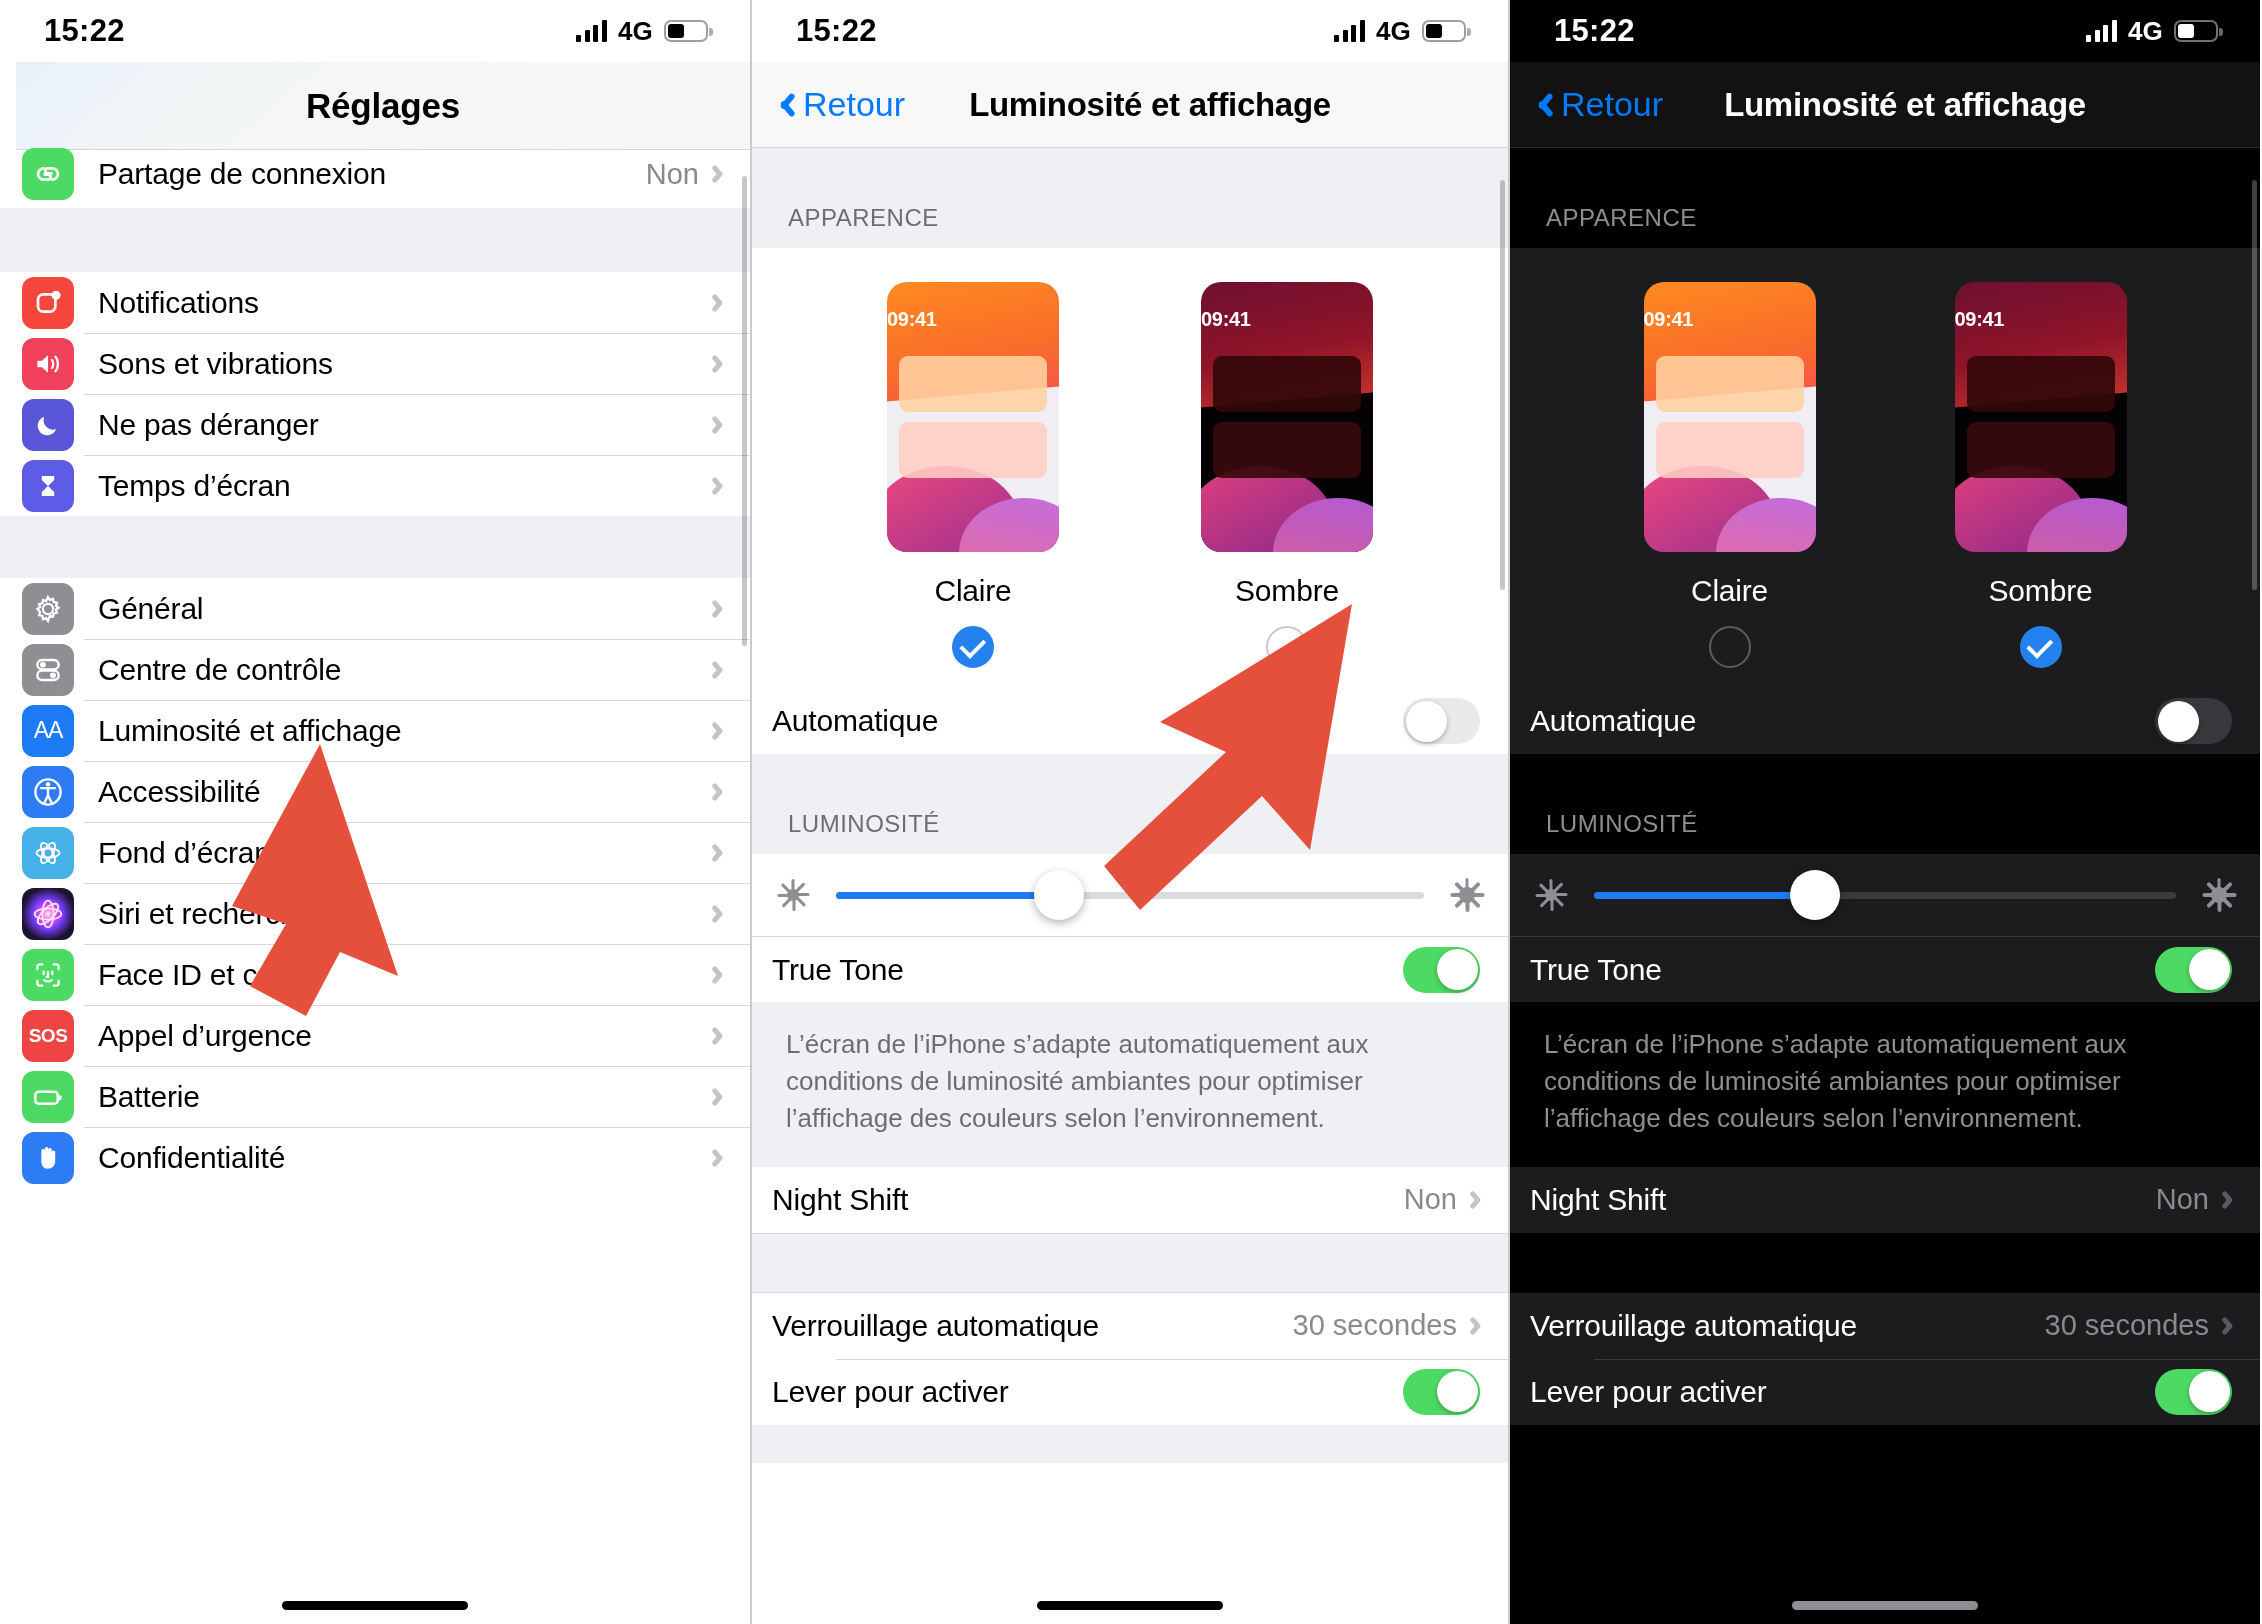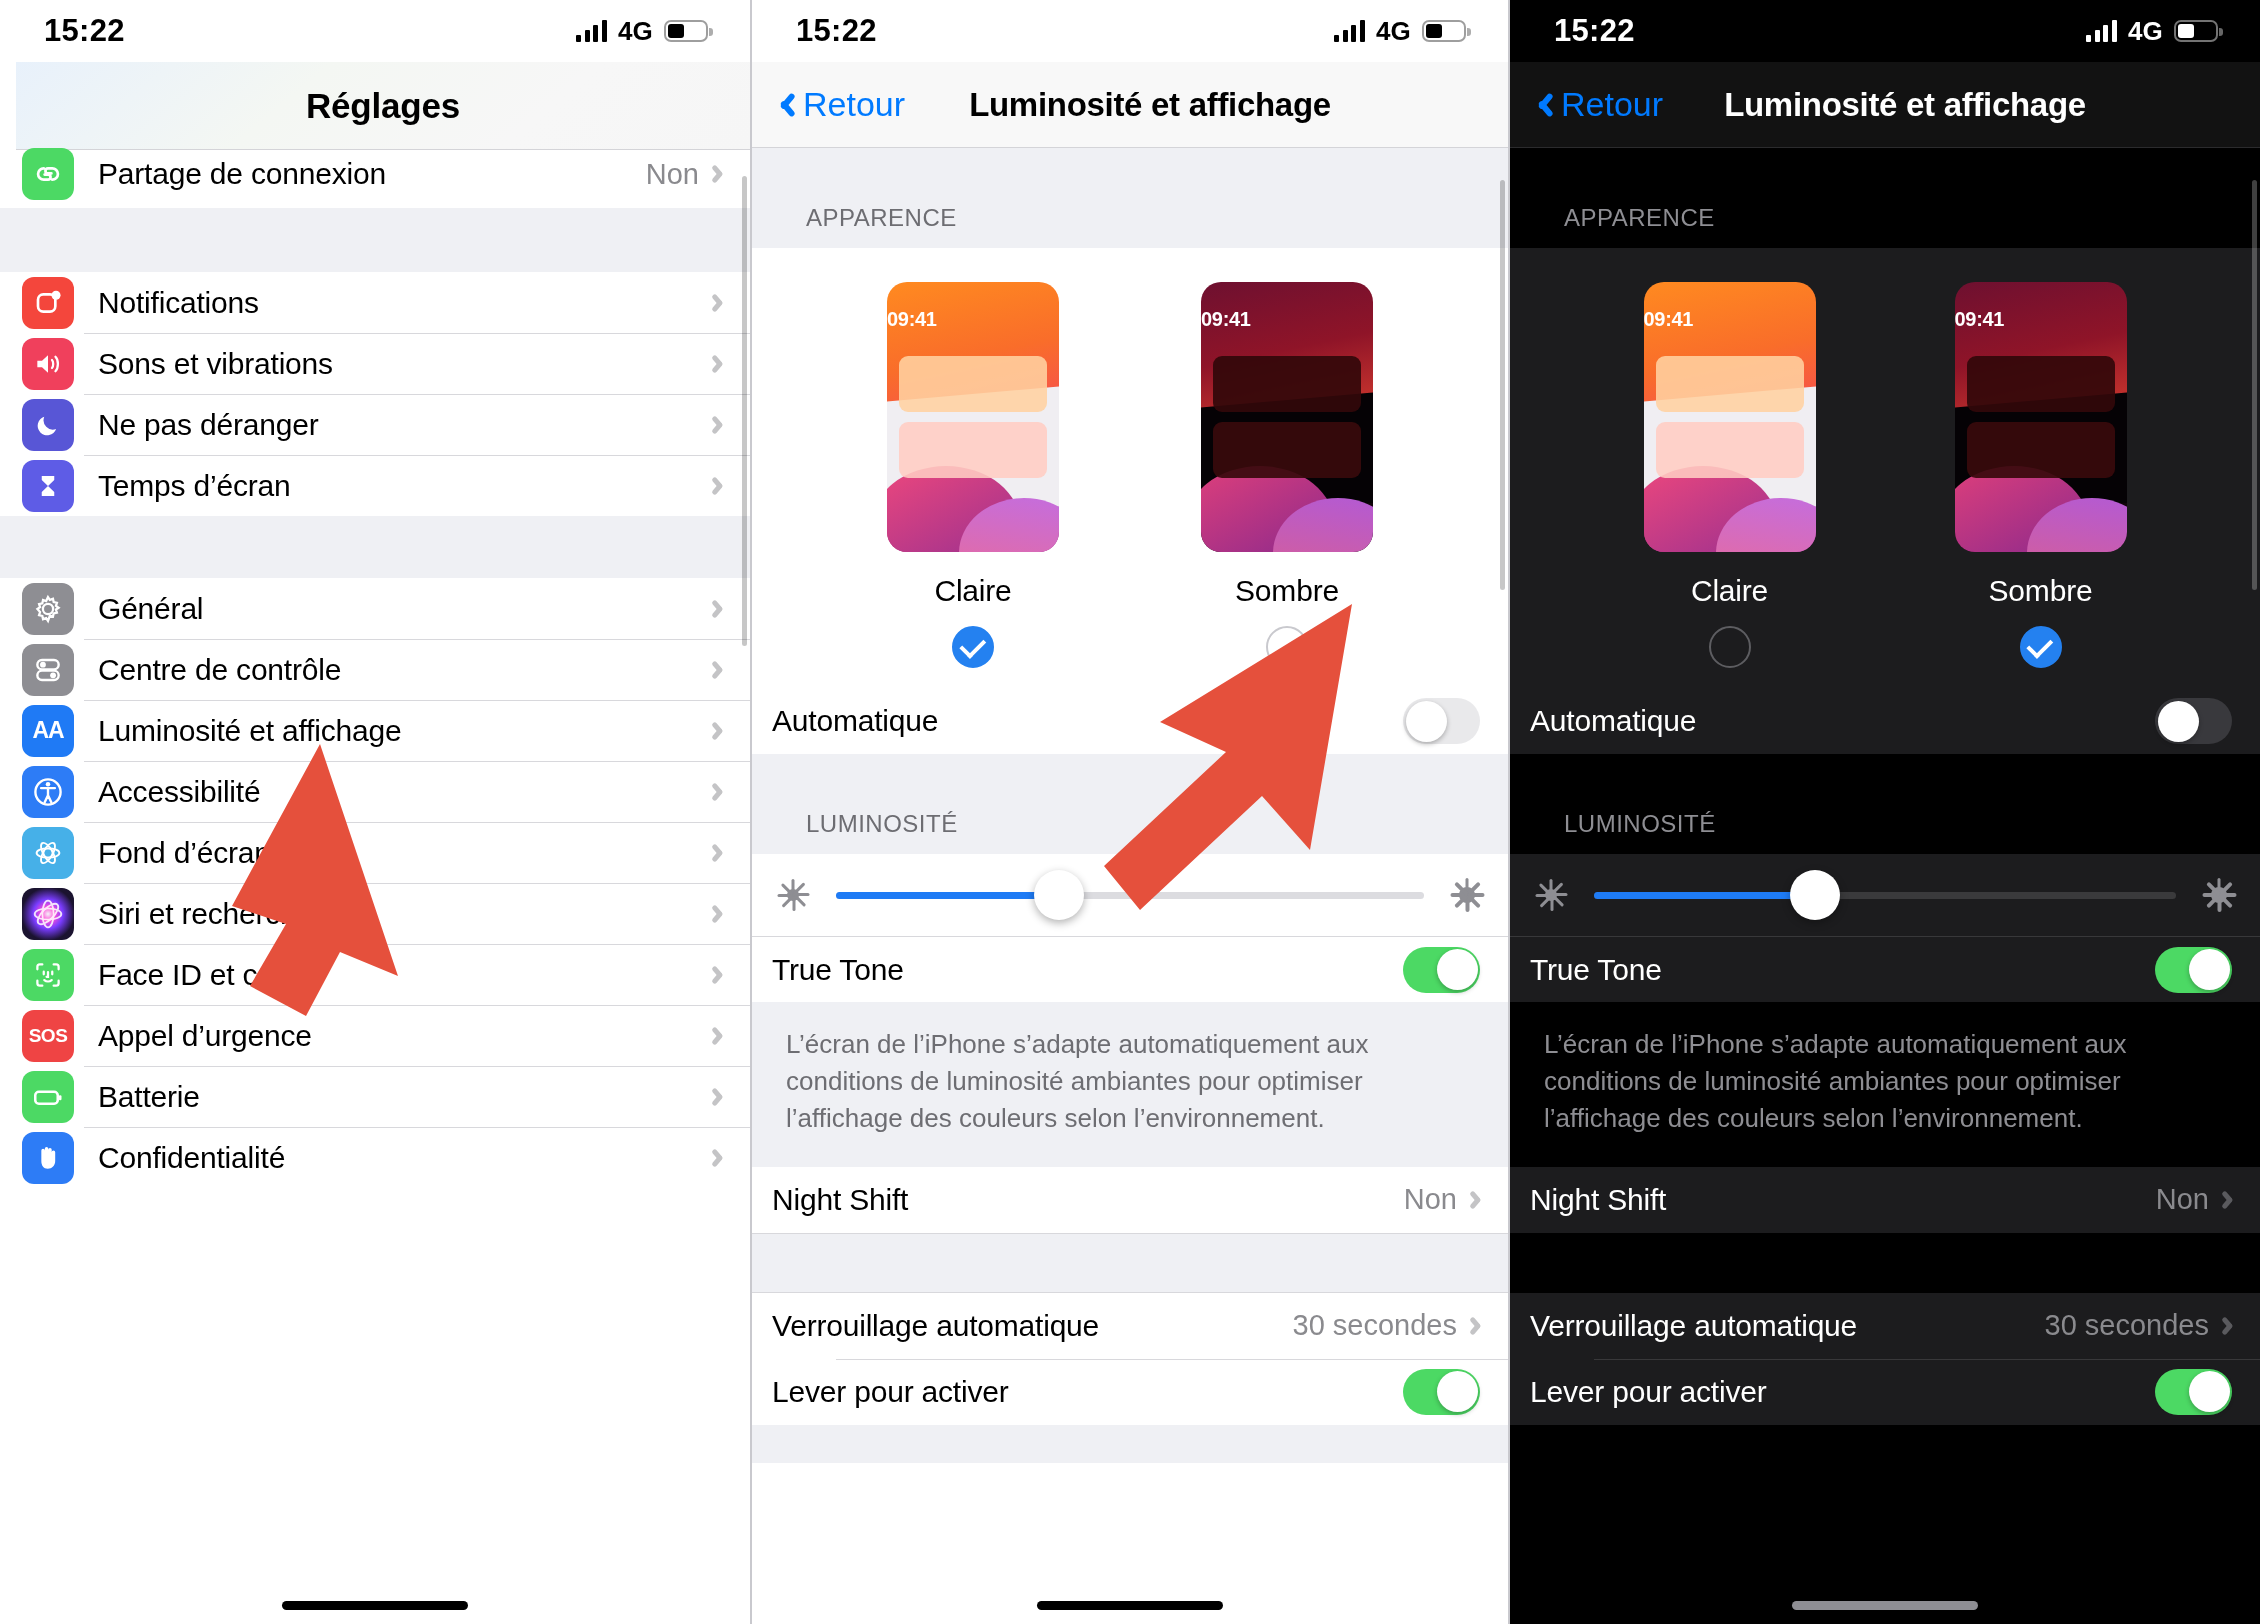--- a/index.html
+++ b/index.html
@@ -50,21 +50,21 @@
   .navtitle{ position:absolute; left:0; right:0; text-align:center; font-size:33px;
      font-weight:bold; pointer-events:none; letter-spacing:-.3px;}
   .dark .navtitle{ color:#fff; }
   .p2 .navtitle{ padding-left:40px; }
   .p3 .navtitle{ padding-left:40px; }
 
   
   .grp-gap{ background:#eff0f4; }
   .dark .grp-gap{ background:#000; }
   .sect-hdr{ background:#eff0f4; font-size:24px; color:#6d6d72;
-     padding:56px 0 16px 54px; letter-spacing:.5px; }
+     padding:56px 0 16px 36px; letter-spacing:.5px; }
   .dark .sect-hdr{ background:#000; color:#8e8e93; }
 
   .row{ display:flex; align-items:center; height:61px; background:#fff;
      padding-left:22px; position:relative; }
   .dark .row{ background:#1c1c1e; }
   .row + .row::before{ content:""; position:absolute; left:84px; right:0; top:0;
      height:1px; background:#d8d8dc; }
   .dark .row + .row::before{ background:#38383a; }
   .ico{ width:52px;height:52px;border-radius:12px;flex:none;margin-right:24px;
      display:flex;align-items:center;justify-content:center;color:#fff;overflow:hidden;}
@@ -262,21 +262,21 @@
               <rect x="4" y="4.5" width="16" height="7" rx="3.5" fill="none" stroke="#fff" stroke-width="1.8"></rect>
               <circle cx="8.2" cy="8" r="2.2" fill="#fff"></circle>
               <rect x="4" y="12.5" width="16" height="7" rx="3.5" fill="none" stroke="#fff" stroke-width="1.8"></rect>
               <circle cx="15.8" cy="16" r="2.2" fill="#fff"></circle>
             </svg>
       </div>
       <div class="lbl">Centre de contrôle</div>
       <div class="chev"></div>
     </div>
     <div class="row">
-      <div class="ico" style="background:#1f7af5;font-weight:bold;">
+      <div class="ico" style="background:#1f7af5;font-weight:normal;">
         <div class="g" style="font-size:23px;letter-spacing:-1px;">AA</div>
       </div>
       <div class="lbl">Luminosité et affichage</div>
       <div class="chev"></div>
     </div>
     <div class="row">
       <div class="ico" style="background:#2d7cf6">
         <svg width="36" height="36" viewBox="0 0 24 24">
               <circle cx="12" cy="12" r="8.4" fill="none" stroke="#fff" stroke-width="1.6"></circle>
               <circle cx="12" cy="6.9" r="1.5" fill="#fff"></circle>

